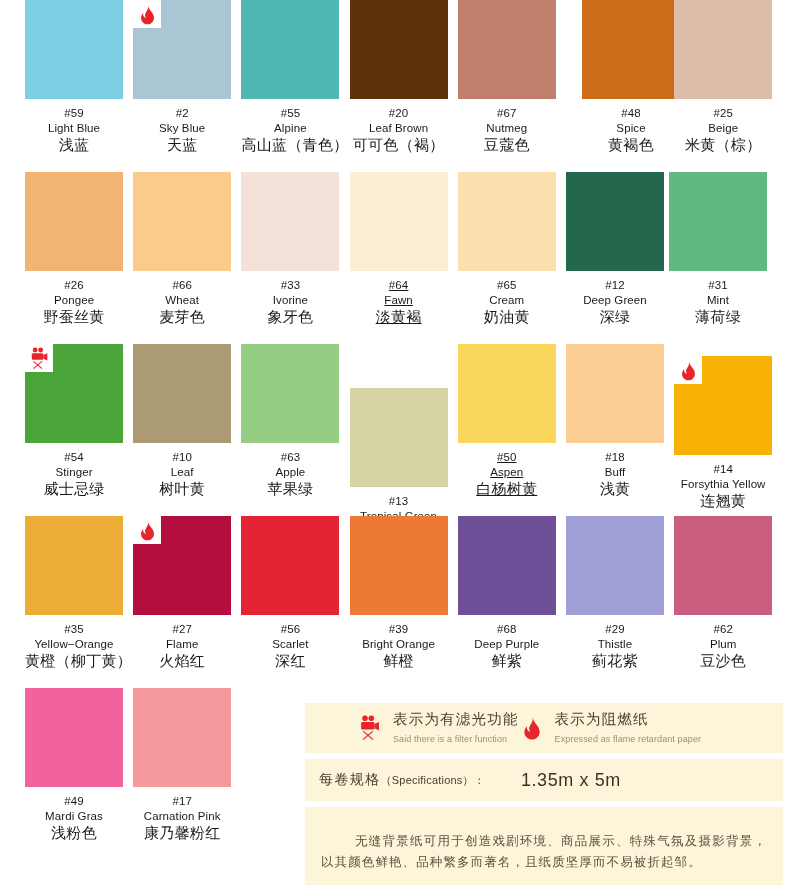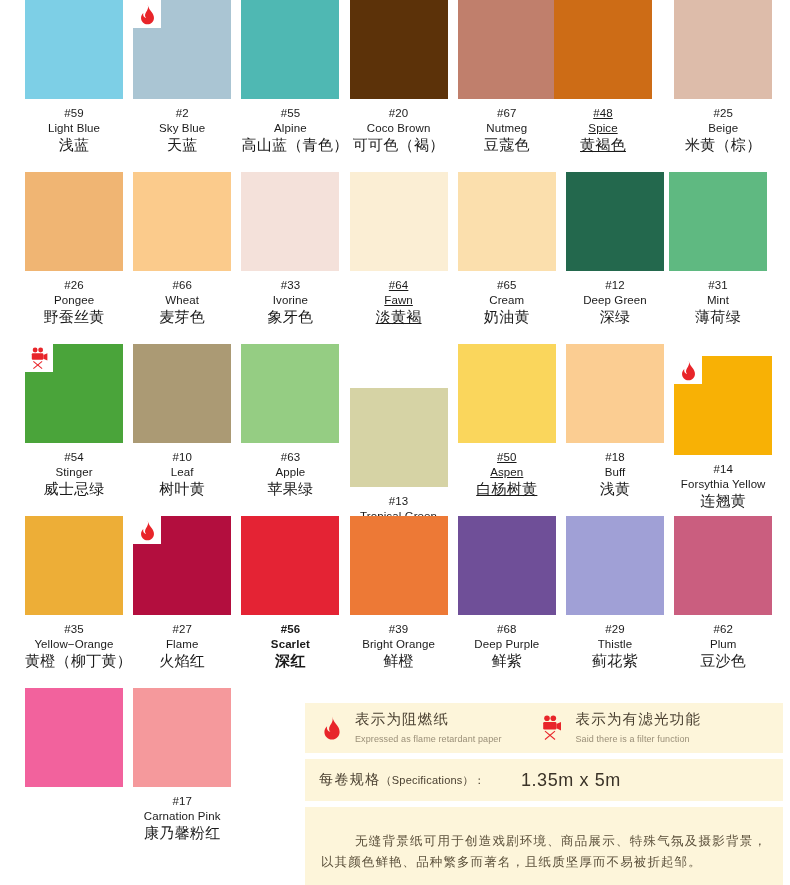--- a/index.html
+++ b/index.html
@@ -195,33 +195,33 @@
           <div class="labels">
             <div class="code">#55</div>
             <div class="ename">Alpine</div>
             <div class="cname">高山蓝（青色）</div>
           </div>
         </div>
         <div class="cell" style="left: 349.6px;">
           <div class="swatch" title="#20 Coco Brown" style="background: rgb(92, 50, 9);"></div>
           <div class="labels">
             <div class="code">#20</div>
-            <div class="ename">Coco Brown</div>
+            <div class="ename">Leaf Brown</div>
             <div class="cname">可可色（褐）</div>
           </div>
         </div>
         <div class="cell" style="left: 457.8px;">
           <div class="swatch" title="#67 Nutmeg" style="background: rgb(192, 127, 108);"></div>
           <div class="labels">
             <div class="code">#67</div>
             <div class="ename">Nutmeg</div>
             <div class="cname">豆蔻色</div>
           </div>
         </div>
-        <div class="cell" style="left: 554px; text-decoration: underline;">
+        <div class="cell" style="left: 582px;">
           <div class="swatch" title="#48 Spice" style="background: rgb(205, 108, 22);"></div>
           <div class="labels">
             <div class="code">#48</div>
             <div class="ename">Spice</div>
             <div class="cname">黄褐色</div>
           </div>
         </div>
         <div class="cell" style="left: 674.2px;">
           <div class="swatch" title="#25 Beige" style="background: rgb(221, 188, 170);"></div>
           <div class="labels">
@@ -380,21 +380,21 @@
                 <path d="M10.2 0.6c1.1 3.1 0.2 5.3-1 7.2-1.1 1.8-2.3 3.4-2.1 5.6 0.1 1.1 0.6 2 1.3 2.6-1.6-0.3-2.8-1.4-3.3-2.9-0.3-1-0.2-2 0-2.9C3.5 11.6 2.4 13.7 2.4 16c0 4.2 3.4 7.6 7.6 7.6s7.6-3.4 7.6-7.6c0-2.9-1.3-4.9-2.8-6.9C13 6.8 11.2 4.6 10.2 0.6z" fill="#e8252a"></path>
               </svg>
             </div>
           </div>
           <div class="labels">
             <div class="code">#27</div>
             <div class="ename">Flame</div>
             <div class="cname">火焰红</div>
           </div>
         </div>
-        <div class="cell" style="left: 241.4px; font-weight: bold;">
+        <div class="cell" style="left: 241.4px;">
           <div class="swatch" title="#56 Scarlet" style="background: rgb(228, 35, 52);"></div>
           <div class="labels">
             <div class="code">#56</div>
             <div class="ename">Scarlet</div>
             <div class="cname">深红</div>
           </div>
         </div>
         <div class="cell" style="left: 349.6px;">
           <div class="swatch" title="#39 Bright Orange" style="background: rgb(237, 121, 54);"></div>
           <div class="labels">
@@ -424,64 +424,69 @@
           <div class="labels">
             <div class="code">#62</div>
             <div class="ename">Plum</div>
             <div class="cname">豆沙色</div>
           </div>
         </div>
       </div>
       <div class="row">
         <div class="cell" style="left: 25px;">
           <div class="swatch" title="#49 Mardi Gras" style="background: rgb(242, 98, 157);"></div>
+          <div class="labels">
+            <div class="code">#49</div>
+            <div class="ename">Mardi Gras</div>
+            <div class="cname">浅粉色</div>
+          </div>
         </div>
         <div class="cell" style="left: 133.2px;">
           <div class="swatch" title="#17 Carnation Pink" style="background: rgb(245, 153, 156);"></div>
           <div class="labels">
             <div class="code">#17</div>
             <div class="ename">Carnation Pink</div>
             <div class="cname">康乃馨粉红</div>
           </div>
         </div>
       </div>
     </div>
 
   <div class="info">
 
     <div class="panel panel-legend">
-      <div class="legend-item">
-        <span class="legend-icon">
-          <svg width="20" height="24" viewBox="0 0 20 24" aria-hidden="true">
-            <path d="M10.2 0.6c1.1 3.1 0.2 5.3-1 7.2-1.1 1.8-2.3 3.4-2.1 5.6 0.1 1.1 0.6 2 1.3 2.6-1.6-0.3-2.8-1.4-3.3-2.9-0.3-1-0.2-2 0-2.9C3.5 11.6 2.4 13.7 2.4 16c0 4.2 3.4 7.6 7.6 7.6s7.6-3.4 7.6-7.6c0-2.9-1.3-4.9-2.8-6.9C13 6.8 11.2 4.6 10.2 0.6z" fill="#e8252a"></path>
-            <path d="M10.6 9.2c0.7 2 0.1 3.4-0.7 4.7-0.8 1.3-1.6 2.4-1.4 3.9 0.3 1.9 1.9 3.1 3.7 3.1 2.3 0 4.1-1.8 4.1-4.1 0-1.8-0.8-3-1.8-4.3-0.9-1.2-2.7-2-3.9-3.3z" fill="#ffffff" opacity="0.0"></path>
-          </svg>
-        </span>
-        <span class="legend-text">
-          <span class="legend-cn">表示为阻燃纸</span><br>
-          <span class="legend-en">Expressed as flame retardant paper</span>
-        </span>
-      </div>
-
       <div class="legend-item second">
         <span class="legend-icon">
           <svg width="24" height="26" viewBox="0 0 24 26" aria-hidden="true">
             <circle cx="7" cy="3.2" r="2.8" fill="#e8252a"></circle>
             <circle cx="13.3" cy="3.2" r="2.8" fill="#e8252a"></circle>
             <rect x="3.2" y="7" width="13.2" height="7.4" rx="1.2" fill="#e8252a"></rect>
             <path d="M16.4 9.1l4.6-2.1v8.4l-4.6-2.1z" fill="#e8252a"></path>
             <path d="M5 16.2L15 24.5" stroke="#e8252a" stroke-width="1.1" fill="none"></path>
             <path d="M15 16.2L5 24.5" stroke="#e8252a" stroke-width="1.1" fill="none"></path>
           </svg>
         </span>
         <span class="legend-text">
           <span class="legend-cn">表示为有滤光功能</span><br>
           <span class="legend-en">Said there is a filter function</span>
         </span>
       </div>
+
+      <div class="legend-item">
+        <span class="legend-icon">
+          <svg width="20" height="24" viewBox="0 0 20 24" aria-hidden="true">
+            <path d="M10.2 0.6c1.1 3.1 0.2 5.3-1 7.2-1.1 1.8-2.3 3.4-2.1 5.6 0.1 1.1 0.6 2 1.3 2.6-1.6-0.3-2.8-1.4-3.3-2.9-0.3-1-0.2-2 0-2.9C3.5 11.6 2.4 13.7 2.4 16c0 4.2 3.4 7.6 7.6 7.6s7.6-3.4 7.6-7.6c0-2.9-1.3-4.9-2.8-6.9C13 6.8 11.2 4.6 10.2 0.6z" fill="#e8252a"></path>
+            <path d="M10.6 9.2c0.7 2 0.1 3.4-0.7 4.7-0.8 1.3-1.6 2.4-1.4 3.9 0.3 1.9 1.9 3.1 3.7 3.1 2.3 0 4.1-1.8 4.1-4.1 0-1.8-0.8-3-1.8-4.3-0.9-1.2-2.7-2-3.9-3.3z" fill="#ffffff" opacity="0.0"></path>
+          </svg>
+        </span>
+        <span class="legend-text">
+          <span class="legend-cn">表示为阻燃纸</span><br>
+          <span class="legend-en">Expressed as flame retardant paper</span>
+        </span>
+      </div>
     </div>
 
     <div class="panel panel-spec">
       <span class="spec-label"><span>每卷规格</span><span class="paren">（Specifications）：</span></span>
       <span class="spec-value">1.35m x 5m</span>
     </div>
 
     <div class="panel panel-desc">
       <p class="desc-text">无缝背景纸可用于创造戏剧环境、商品展示、特殊气氛及摄影背景，以其颜色鲜艳、品种繁多而著名，且纸质坚厚而不易被折起邹。</p>
     </div>

